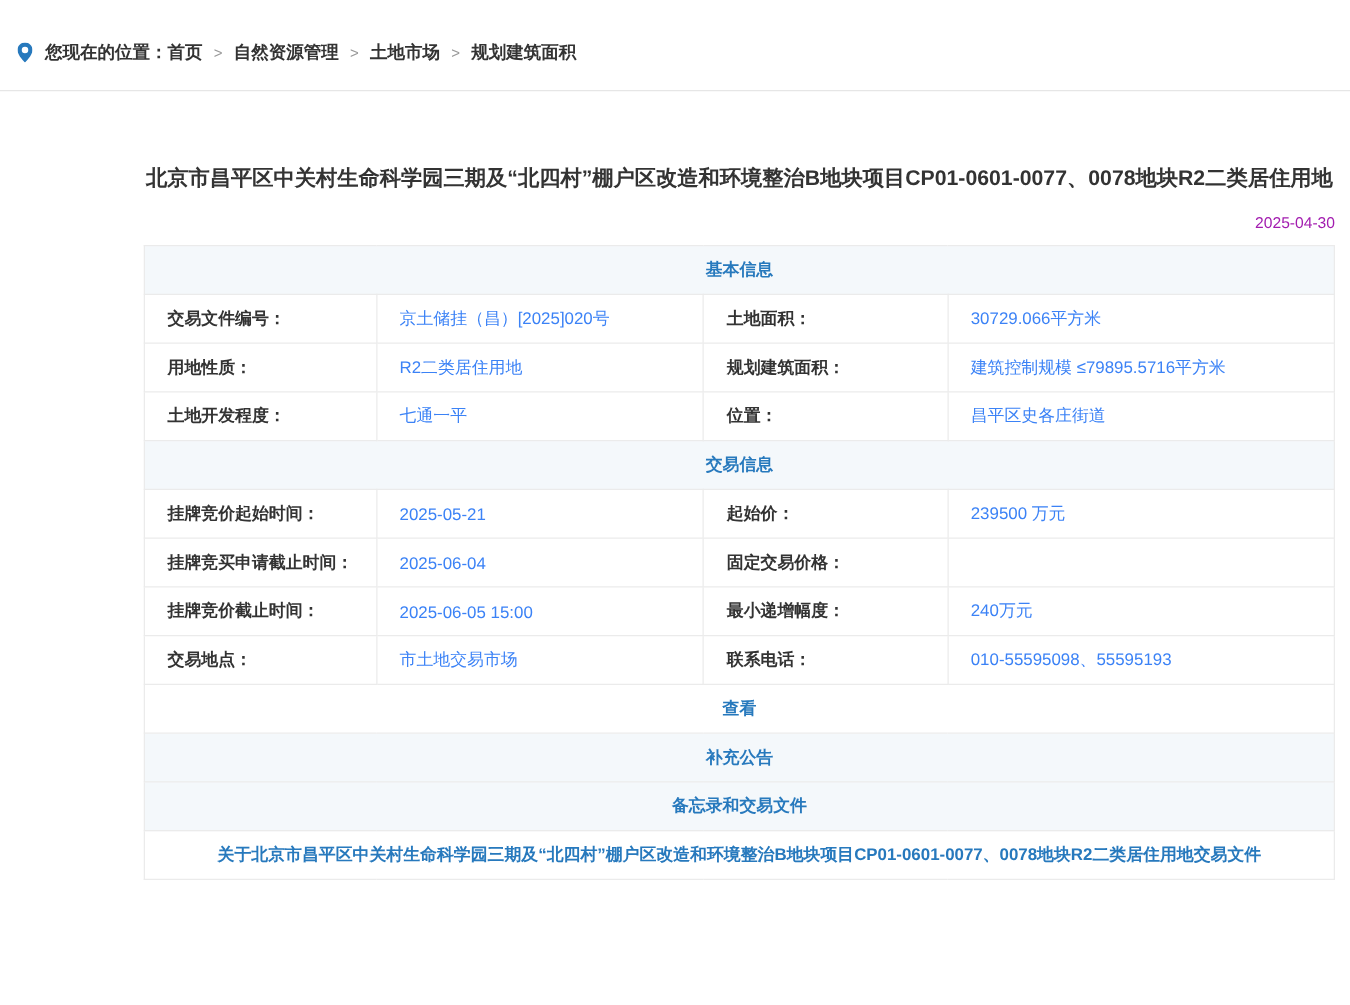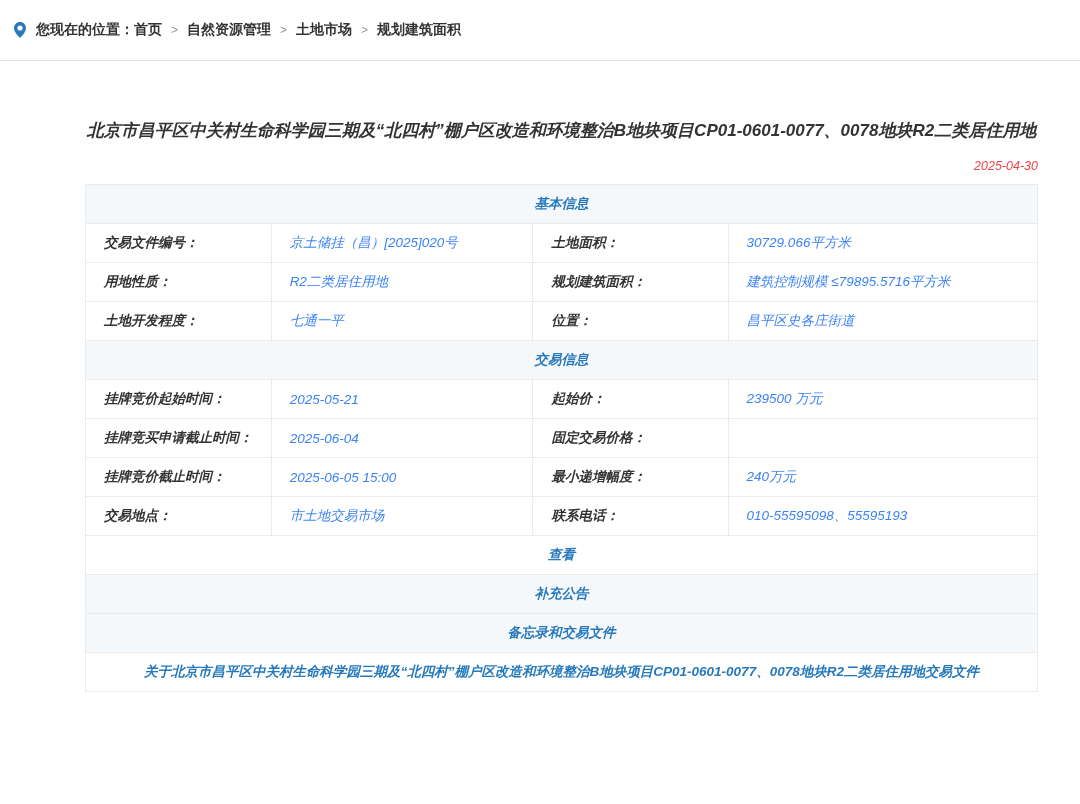--- a/index.html
+++ b/index.html
@@ -9,33 +9,33 @@
   :root {
     --accent:#2779bd;
     --section-bg:#f4f8fb;
     --border:#ebebeb;
   }
 
   
   .breadcrumb-bar {
     height:61px; display:flex; align-items:center;
     padding:0 14px; border-bottom:1px solid #e6e6e6;
-    font-size:14px; font-weight:bold; color:#333;
+    font-size:14px; font-weight:bold; color:#333;margin-top:12px;
   }
   .pin { display:inline-flex; margin-right:10px; align-items:center; }
   .bc-item { color:#333; text-decoration:none; cursor:pointer; }
   .bc-sep { color:#999; font-weight:normal; margin:0 9px; font-size:12px; }
 
   
-  .content { width:953px; margin-left:85px;font-style:italic; }
+  .content { width:953px; margin-left:115px; }
   .title {
     margin-top:56px; font-size:17px; font-weight:bold;
     line-height:27px; text-align:center; color:#333;
   }
-  .date { text-align:right; font-size:12.5px; color:#ef4444; margin:15px 0 11px; }
+  .date { text-align:right; font-size:12.5px; color:#a21caf; margin:15px 0 11px; }
 
   
   table { width:100%; border-collapse:collapse; table-layout:fixed; font-size:13.5px; }
   td { border:1px solid var(--border,#ebebeb); height:39px; padding:0 18px; vertical-align:middle; }
   tr.section td {
     background:var(--section-bg,#f4f8fb); color:var(--accent,#2779bd);
     text-align:center; font-weight:bold; padding:0 10px;
   }
   td.label { font-weight:bold; color:#333; }
   td.value { color:#3b82f6; }

